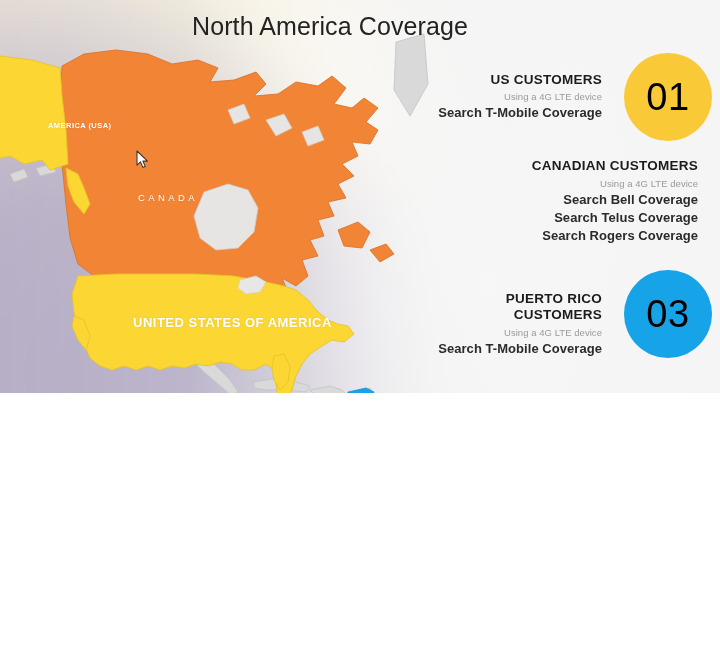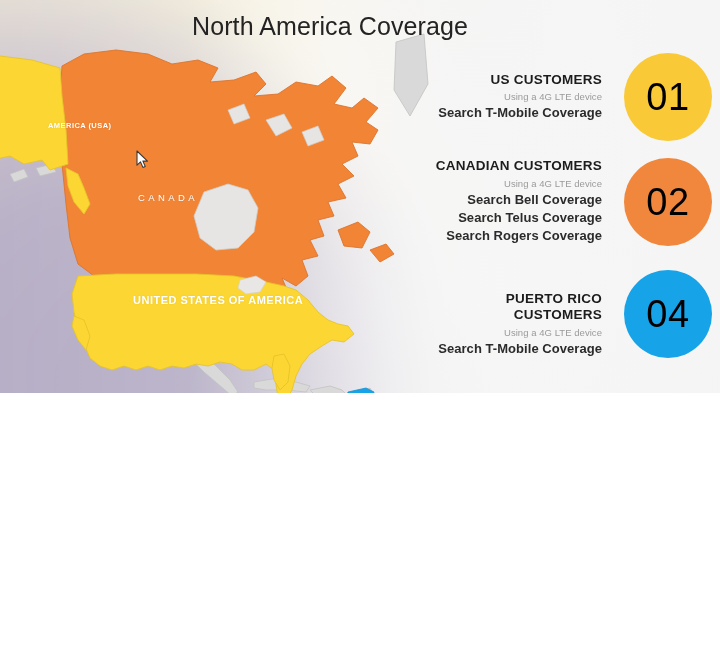--- a/index.html
+++ b/index.html
@@ -53,21 +53,21 @@
   .map-label {
     position:absolute;
     color:#ffffff;
     font-weight:600;
     text-shadow:0 0 2px rgba(0,0,0,.10);
     white-space:nowrap;
     pointer-events:none;
   }
   #label-alaska { left:82px;  top:97px;  font-size:7.5px;  letter-spacing:.45px; }
   #label-canada { left:172px; top:168px; font-size:9.5px;  letter-spacing:3.4px; font-weight:500; }
-  #label-usa    { left:167px; top:270px; font-size:11px;  letter-spacing:.5px; }
+  #label-usa    { left:167px; top:291px; font-size:13px;  letter-spacing:.5px; }
 
   
   #title {
     position:absolute; left:0; top:12px; width:660px;
     text-align:center;
     font-size:25px; font-weight:400; color:#232323;
     letter-spacing:.1px;
   }
 
   
@@ -203,33 +203,32 @@
     </div>
 
     <div class="row" id="row-2">
       <div class="row-text">
         <div class="row-head">CANADIAN CUSTOMERS</div>
         <div class="row-sub">Using a 4G LTE device</div>
         <div class="row-item">Search Bell Coverage</div>
         <div class="row-item">Search Telus Coverage</div>
         <div class="row-item">Search Rogers Coverage</div>
       </div>
-      <div class="badge" id="badge-2" style="background: rgb(240, 135, 60);">02</div>
     </div>
 
     <div class="row" id="row-3">
       <div class="row-text">
         <div class="row-head">
           <div>PUERTO RICO</div>
           <div>CUSTOMERS</div>
         </div>
         <div class="row-sub">Using a 4G LTE device</div>
         <div class="row-item">Search T-Mobile Coverage</div>
       </div>
-      <div class="badge" id="badge-3" style="background: rgb(23, 163, 232);">04</div>
+      <div class="badge" id="badge-3" style="background: rgb(23, 163, 232);">03</div>
     </div>
   </div>
 
   <svg id="cursor" viewBox="0 0 13 19" style="left: 136px; top: 150px;">
     <path d="M1 1 L1 15.2 L4.5 11.9 L6.9 17.4 L9.2 16.4 L6.9 11.1 L11.5 11.1 Z" fill="#ffffff" stroke="#3a3a3a" stroke-width="1.1" stroke-linejoin="round"></path>
   </svg>
 </div>
 
 <div style="width:720px;height:277px;background:#ffffff;"></div>
 

